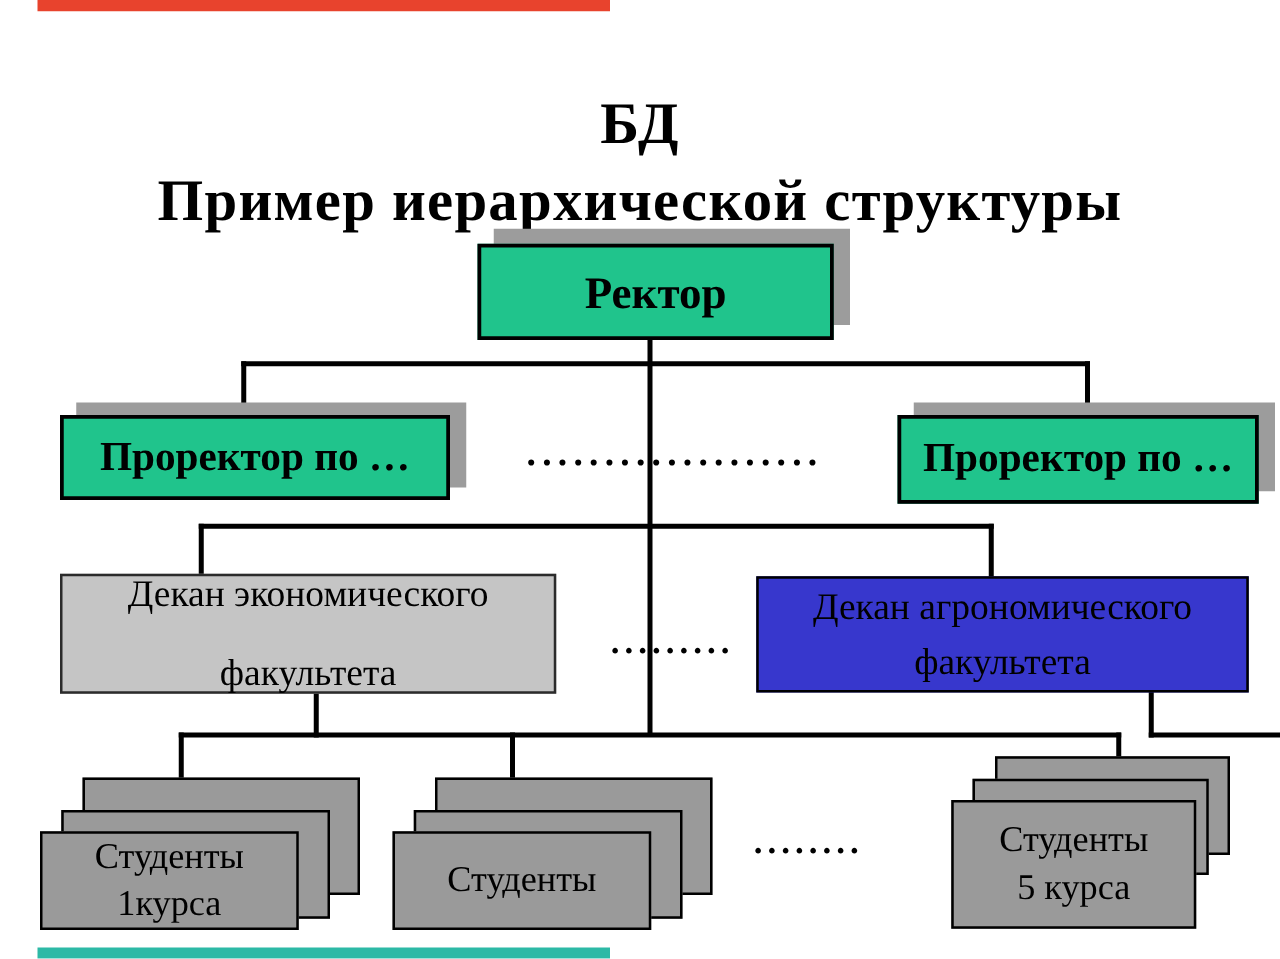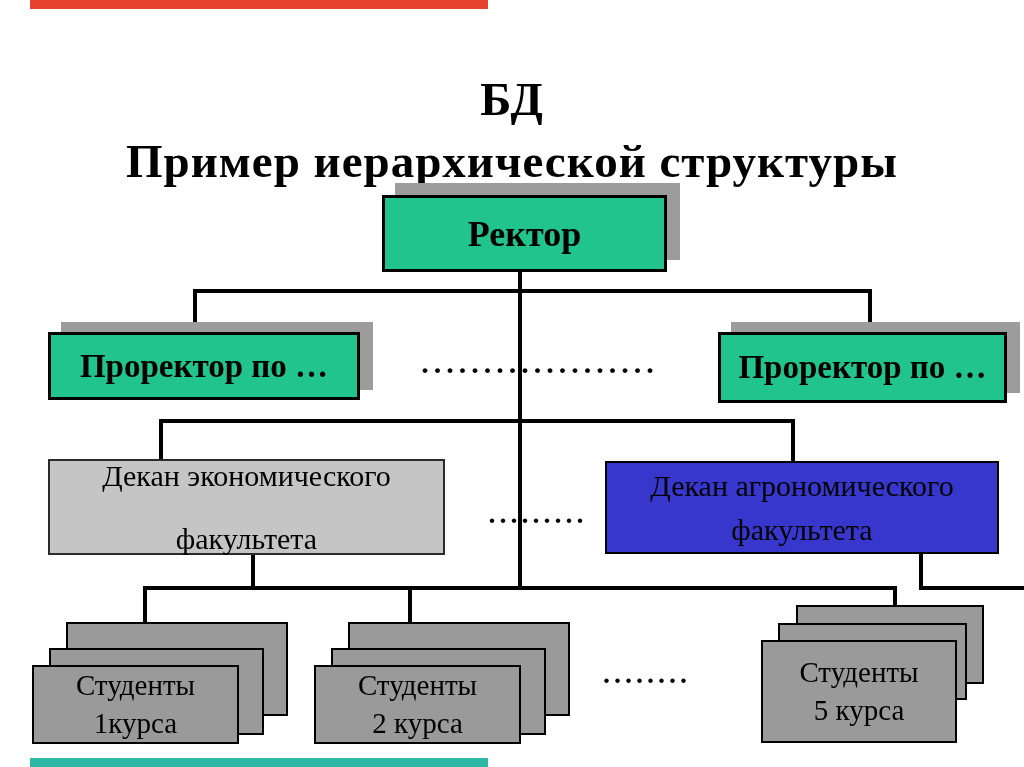--- a/index.html
+++ b/index.html
@@ -128,21 +128,20 @@
       </div>
     </div>
   </div>
 
   <div id="stack-2" class="stack">
     <div class="layer l-back"></div>
     <div class="layer l-mid"></div>
     <div class="layer l-front">
       <div class="stack-label">
         <div>Студенты</div>
-        <div>2 курса</div>
       </div>
     </div>
   </div>
 
   <div id="dots-students" class="dots">........</div>
 
   <div id="stack-5" class="stack">
     <div class="layer l-back"></div>
     <div class="layer l-mid"></div>
     <div class="layer l-front">

